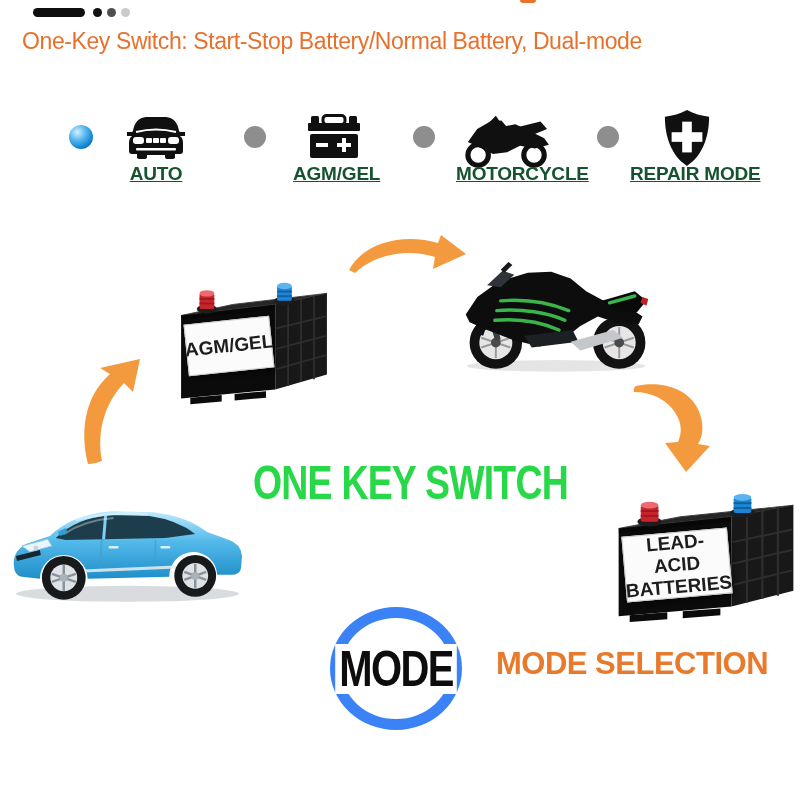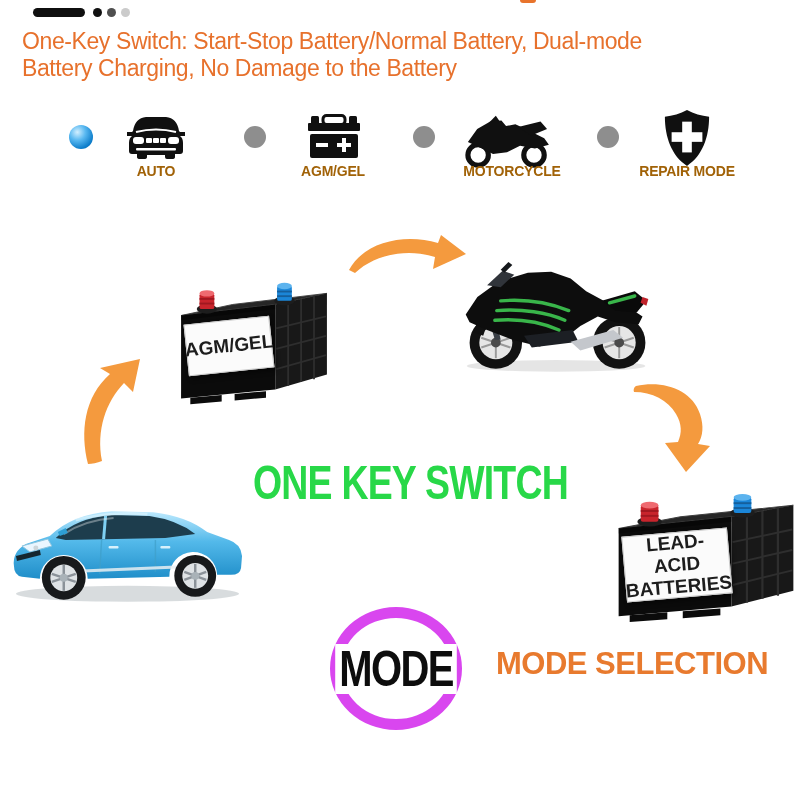--- a/index.html
+++ b/index.html
@@ -7,49 +7,48 @@
           font-family:"Liberation Sans", sans-serif;}
   .abs{position:absolute;}
   
   .pill{background:#0f0f0f;border-radius:5px;}
   .dot{border-radius:50%;}
   
   .headline{color:#e7712c;font-weight:normal;font-size:23px;line-height:27px;letter-spacing:-0.4px;white-space:nowrap;}
   
   .sphere{border-radius:50%;background:radial-gradient(circle at 35% 30%, #d2efff 0%, #5ab9f1 35%, #0e7ecb 72%, #0a66a6 100%);}
   .gdot{border-radius:50%;background:#8e8e8e;}
-  .mode-label{color:#a16207;font-weight:bold;font-size:14px;text-align:center;letter-spacing:-0.2px;white-space:nowrap;}
+  .mode-label{color:#14532d;font-weight:bold;font-size:19px;text-align:center;letter-spacing:-0.2px;white-space:nowrap;text-decoration:underline;}
   
   .green-title{color:#28d848;font-weight:800;font-size:48px;letter-spacing:-1px;white-space:nowrap;
                transform:scaleX(0.78);transform-origin:left top;}
   .bat-label{position:absolute;background:#fbfbfb;border:1px solid #c9c9c9;box-shadow:2px 3px 5px rgba(0,0,0,0.45);
              display:flex;align-items:center;justify-content:center;flex-direction:column;
              color:#1d1d1d;font-weight:bold;text-align:center;}
   
-  .mode-circle{border:11px solid #d946ef;border-radius:50%;background:#fff;
+  .mode-circle{border:11px solid #3b82f6;border-radius:50%;background:#fff;
                display:flex;align-items:center;justify-content:center;}
   .mode-circle span{font-size:50px;font-weight:800;color:#0d0d0d;letter-spacing:-2px;
                     transform:scaleX(0.8);background:#fff;padding:0 5px;line-height:1;}
   .caption{color:#e87a2e;font-weight:bold;font-size:31px;letter-spacing:-0.5px;white-space:nowrap;margin-left:20px;}
   svg{display:block;}
 </style>
 </head>
 <body>
 
 <div id="canvas">
 
   <div class="abs pill" style="left:33px;top:8px;width:52px;height:9px;"></div>
   <div class="abs dot" style="left:93px;top:8px;width:9px;height:9px;background:#111;"></div>
   <div class="abs dot" style="left:107px;top:8px;width:9px;height:9px;background:#4f4f4f;"></div>
   <div class="abs dot" style="left:121px;top:8px;width:9px;height:9px;background:#cbcbcb;"></div>
   <div class="abs" style="left:520px;top:0;width:16px;height:3px;background:#e8742c;border-radius:0 0 3px 3px;"></div>
 
   <div class="abs headline" style="left:22px;top:28px;">
     <div>One-Key Switch: Start-Stop Battery/Normal Battery, Dual-mode</div>
-    <div>Battery Charging, No Damage to the Battery</div>
   </div>
 
   <div class="abs sphere" style="left:69px;top:125px;width:24px;height:24px;"></div>
 
   <div class="abs" style="left:124px;top:112px;width:64px;height:50px;">
     <svg viewBox="0 0 64 50" width="64" height="50">
       <path d="M9,19 Q11,6 22,5 L42,5 Q53,6 55,19 L56,20 L61,20 L61,24 L56,24 Q59,26 59,31 L59,39 Q59,42 56,42 L51,42 L51,45 Q51,47 48,47 L43,47 Q41,47 41,45 L41,43 L23,43 L23,45 Q23,47 20,47 L16,47 Q13,47 13,45 L13,42 L8,42 Q5,42 5,39 L5,31 Q5,26 8,24 L3,24 L3,20 L8,20 Z" fill="#101010"></path>
       <path d="M12,20 Q32,15 52,20" stroke="#fff" stroke-width="2" fill="none"></path>
       <rect x="9" y="25" width="11" height="7" rx="3" fill="#fff"></rect>
       <rect x="44" y="25" width="11" height="7" rx="3" fill="#fff"></rect>

